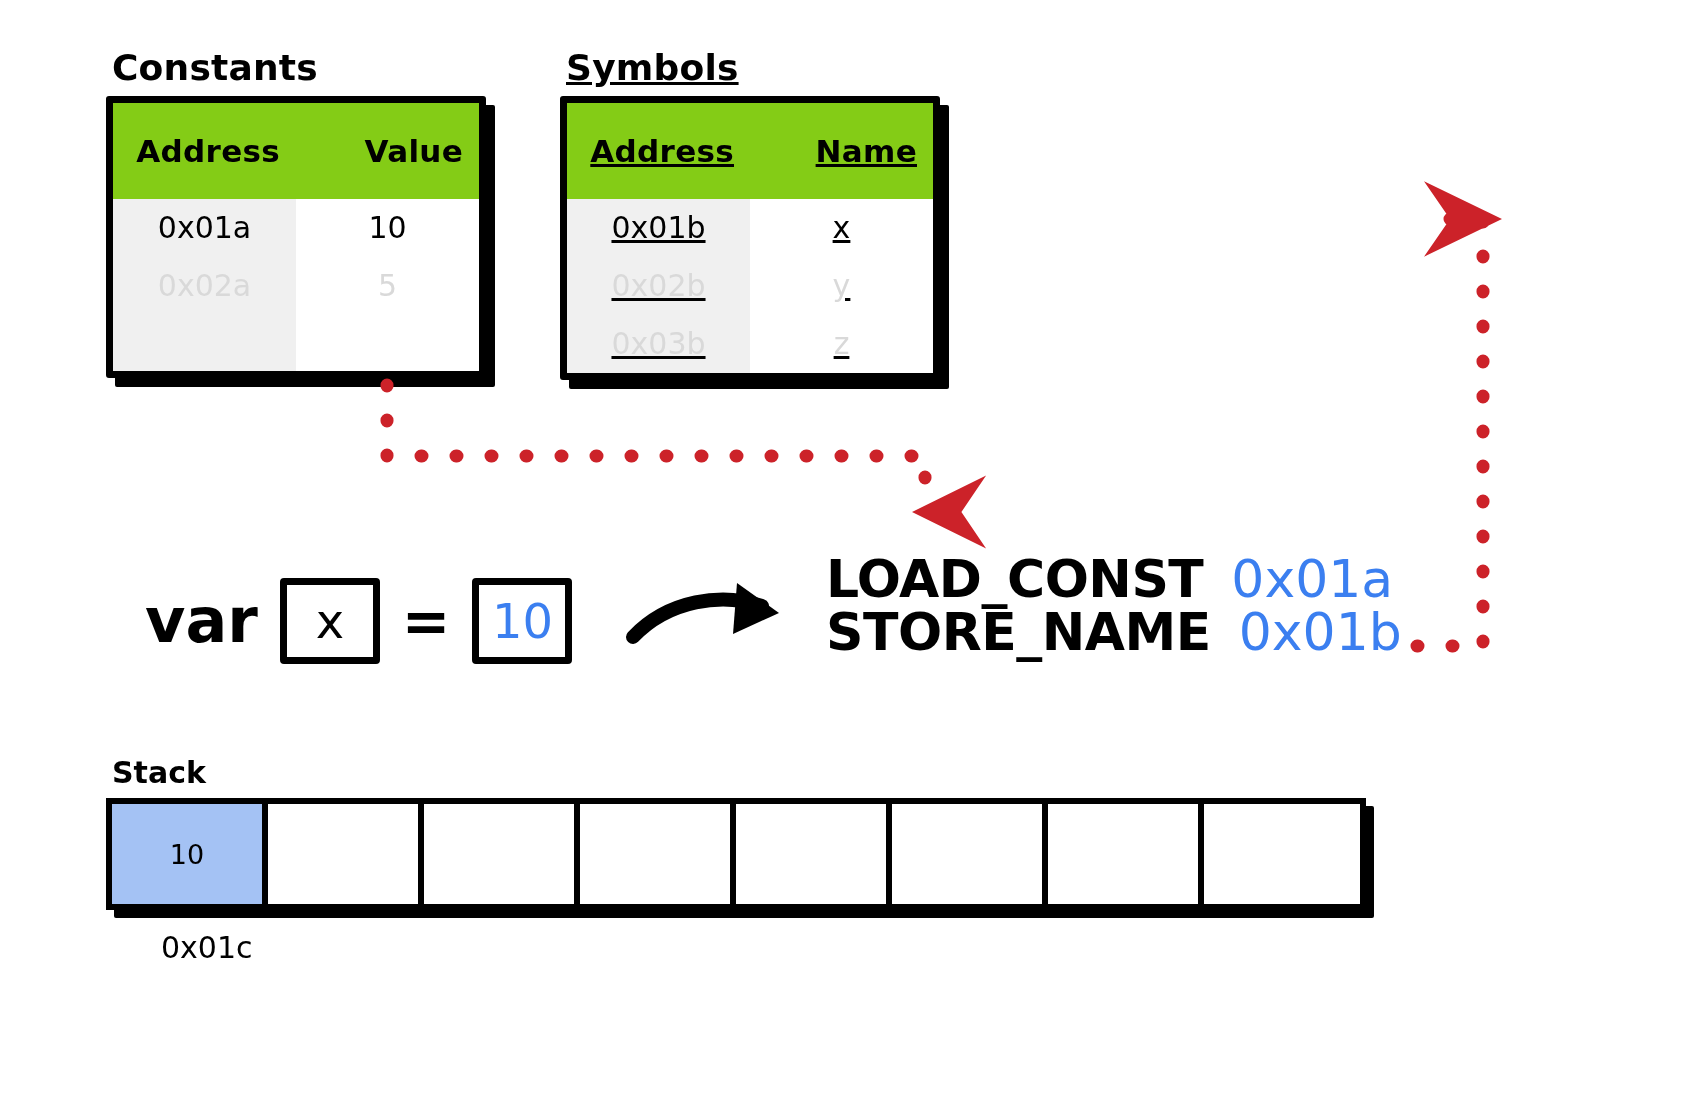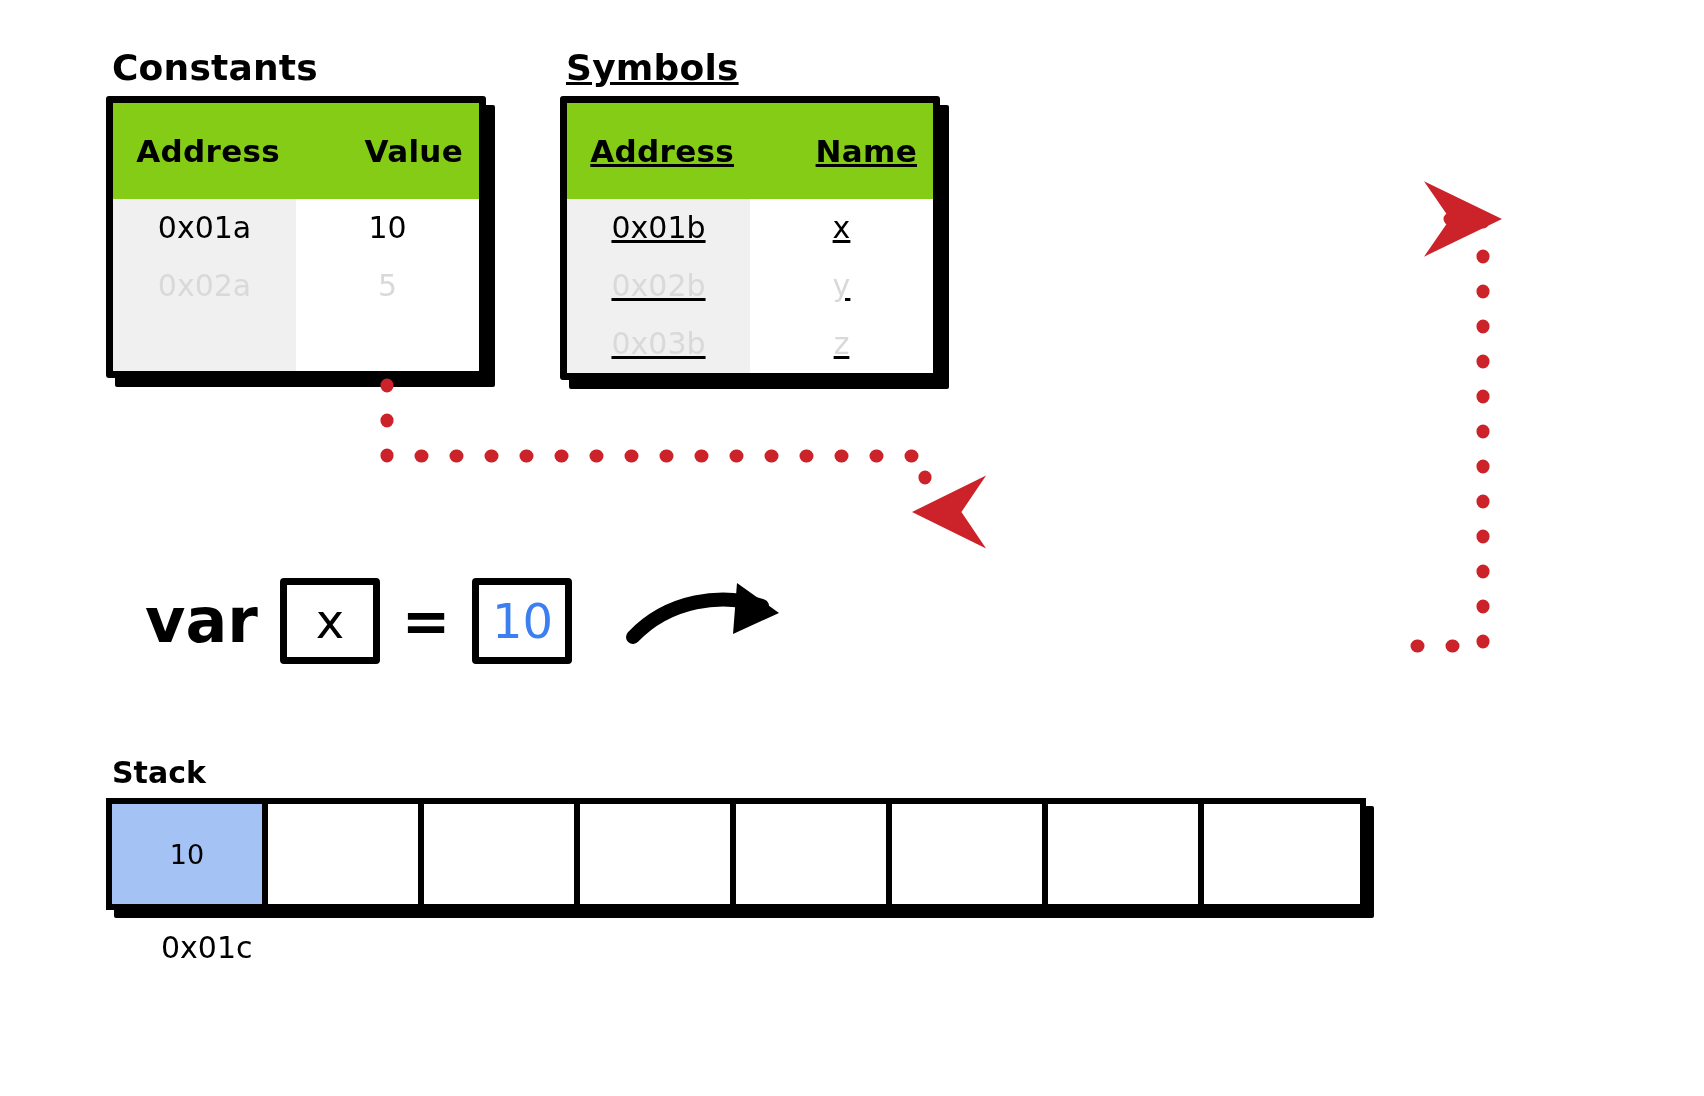--- a/index.html
+++ b/index.html
@@ -272,20 +272,30 @@
   </div>
 
 
   <div class="expr" style="left:145px; top:578px;">
     <span class="expr-kw">var</span>
     <span class="boxed">x</span>
     <span class="eq">=</span>
     <span class="boxed num">10</span>
   </div>
 
+  <div class="instrs" style="left:826px; top:553px;">
+    <div class="instr-line">
+      <span class="instr-op">LOAD_CONST</span>
+      <span class="instr-arg">0x01a</span>
+    </div>
+    <div class="instr-line">
+      <span class="instr-op">STORE_NAME</span>
+      <span class="instr-arg">0x01b</span>
+    </div>
+  </div>
 
   <div class="stack-block" style="left:106px; top:755px;">
     <div class="stack-caption">Stack</div>
     <div class="stack-shell">
       <div class="stack-row">
         <div class="stack-cell filled">10</div>
         <div class="stack-cell"></div>
         <div class="stack-cell"></div>
         <div class="stack-cell"></div>
         <div class="stack-cell"></div>

